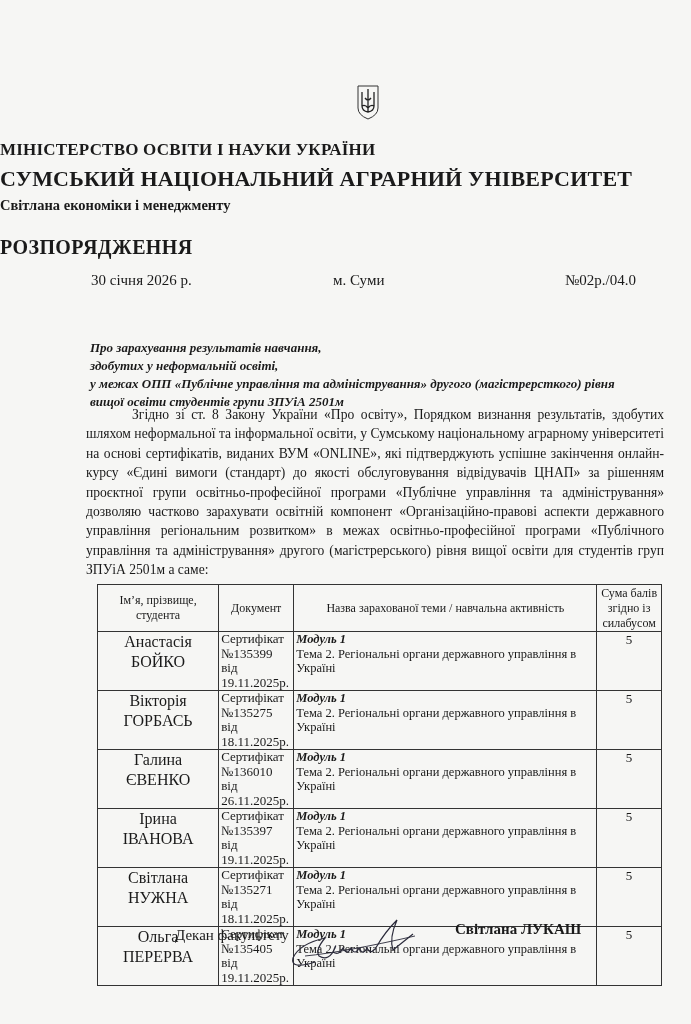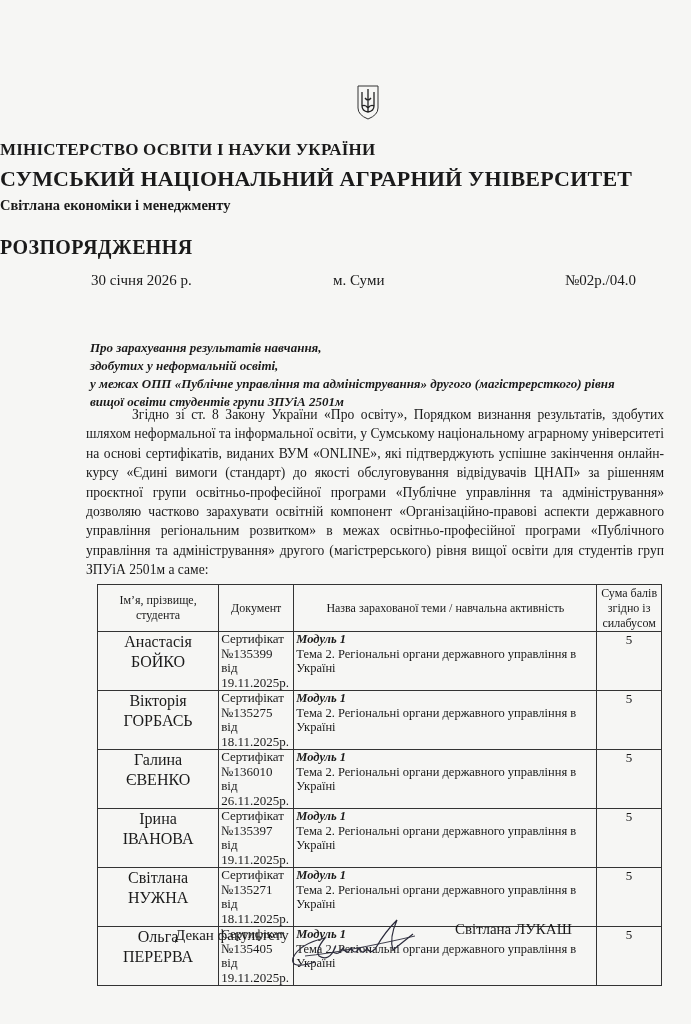--- a/index.html
+++ b/index.html
@@ -34,21 +34,21 @@
   .c-doc { width: 72px; }
   .c-topic { width: 290px; }
   .c-score { width: 62px; }
   td.name { text-align: center; vertical-align: middle; font-size: 16px; line-height: 20px; }
   td.doc { text-align: left; font-size: 13px; line-height: 14.5px; padding-top: 1px; }
   td.topic { font-size: 12.5px; line-height: 14.5px; padding-top: 1px; }
   td.topic .mod { font-weight: bold; font-style: italic; display: block; }
   td.score { text-align: center; font-size: 13px; padding-top: 1px; }
   tr.row td { height: 44px; }
   .dean-label { position: absolute; left: 131px; top: 927px; font-size: 15px; margin-left: 44px; }
-  .dean-name { position: absolute; left: 455px; top: 921px; font-size: 15px; font-weight: normal; }
+  .dean-name { position: absolute; left: 455px; top: 921px; font-size: 15px; font-weight: bold; }
   .signature { position: absolute; left: 285px; top: 912px; width: 140px; height: 58px; }
 </style>
 </head>
 <body>
 
 <div class="page">
 
   <svg class="emblem" viewBox="0 0 24 36">
     <path d="M2 2 H22 V24 Q22 31 12 35 Q2 31 2 24 Z" fill="none" stroke="#333" stroke-width="1"></path>
     <path d="M12 5 V28 M6 8 V22 Q6 27 12 28 Q18 27 18 22 V8 M6 22 Q9 20 12 24 Q15 20 18 22 M9 14 Q12 18 15 14" fill="none" stroke="#222" stroke-width="1.3"></path>

